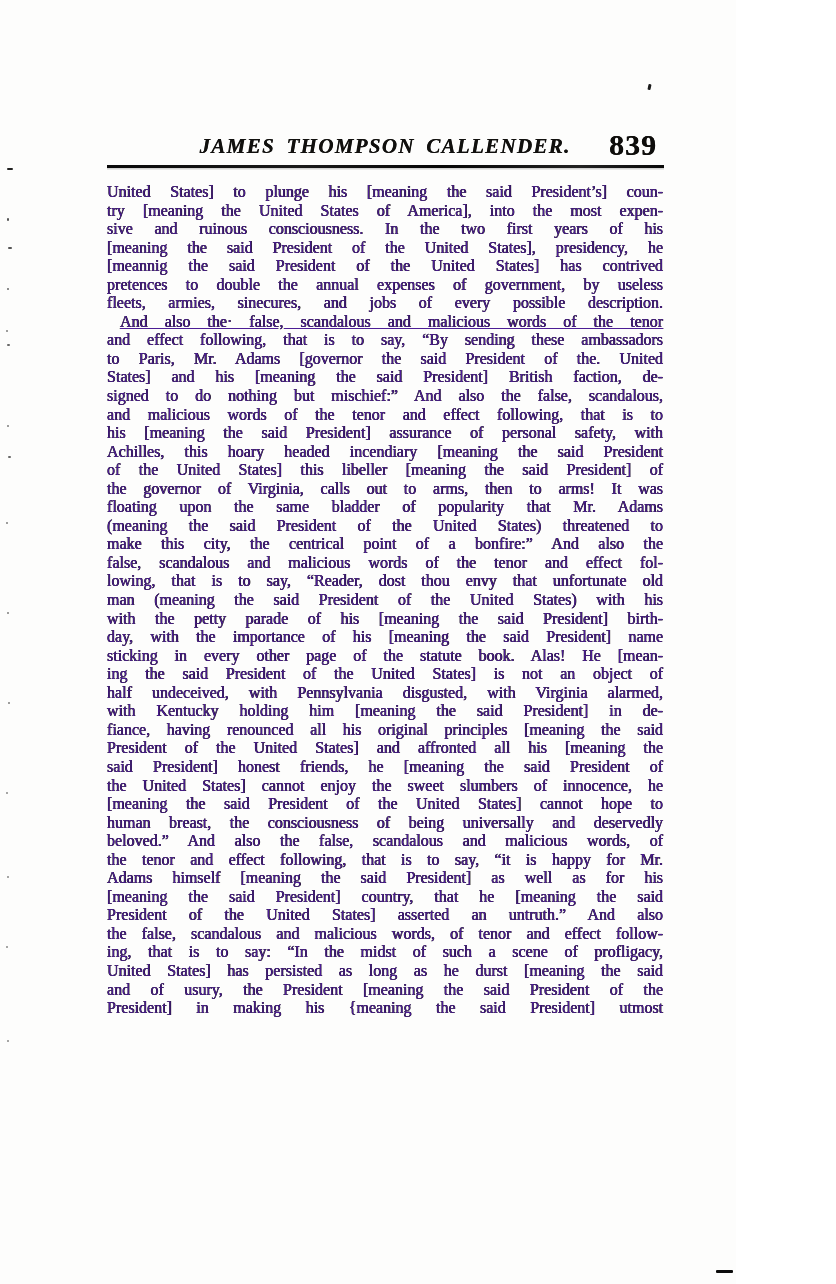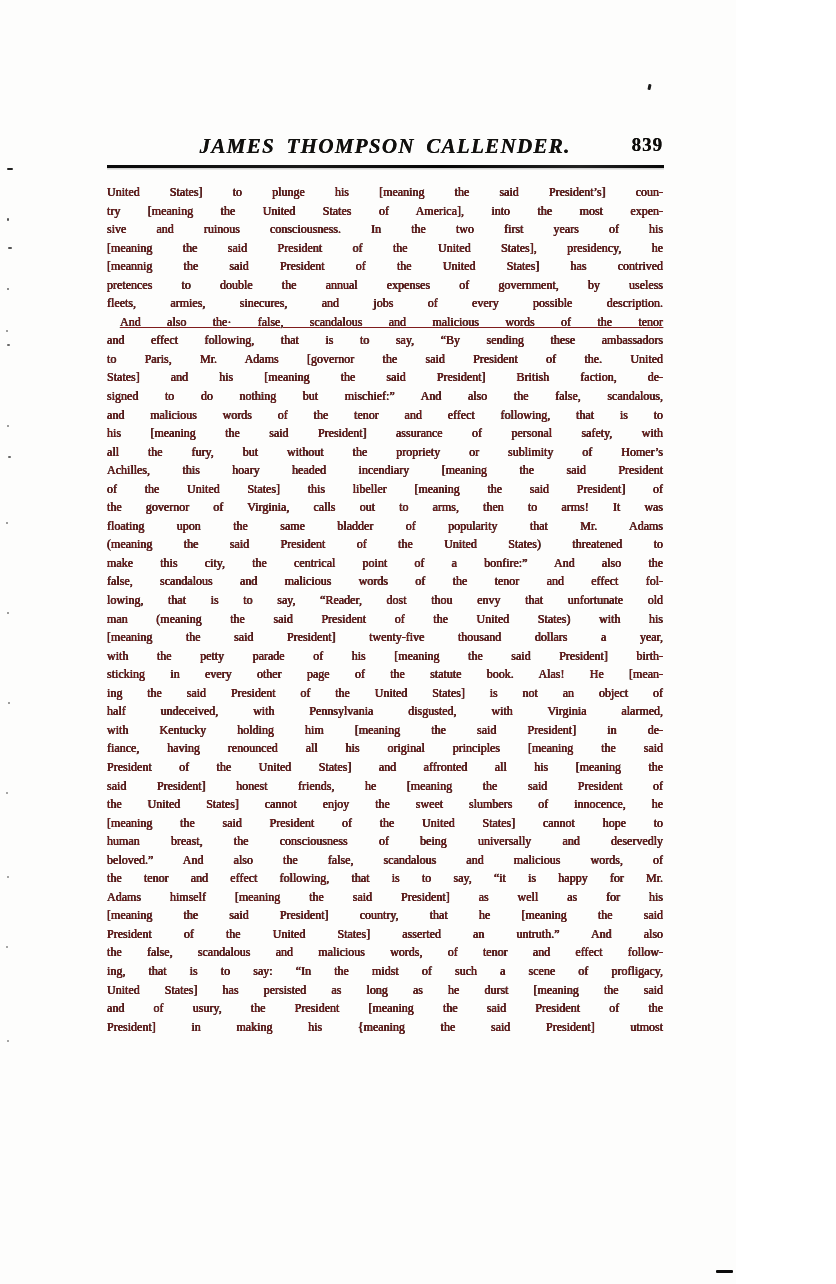--- a/index.html
+++ b/index.html
@@ -29,23 +29,23 @@
     font-weight: bold;
     font-style: italic;
     letter-spacing: 1.3px;
     word-spacing: 5px;
     line-height: 30px;
     color: #11100e;
     text-shadow: 0.3px 0 0 #11100e;
   }
   .page-number {
     position: absolute;
-    right: 0;
+    right: 6px;
     top: -1px;
-    font-size: 19px;
+    font-size: 30px;
     font-weight: bold;
     letter-spacing: 1px;
     line-height: 30px;
     font-style: normal;
     color: #0e0d0b;
     text-shadow: 0.3px 0 0 #0e0d0b;
   }
   .header-rule {
     position: absolute;
     left: 107px;
@@ -59,24 +59,24 @@
   
   .page-body {
     position: absolute;
     left: 107px;
     top: 183px;
     width: 556px;
   }
   .line {
     height: 18.55px;
     line-height: 18.55px;
-    font-size: 12px;
+    font-size: 16px;
     text-align: justify;
     text-align-last: justify;
-    color: #7f1d1d;
+    color: #4c1d95;
     text-shadow: 0.35px 0 0 #161310, -0.2px 0 0 #161310;
   }
   .line.indent { padding-left: 13px; text-decoration: underline; }
 
   
   .artifact { position: absolute; background: #2a2a2a; border-radius: 1px; }
   .a-mark   { left: 648px; top:  84px; width: 3px;  height: 6px; transform: rotate(12deg); background:#1c1c1c; }
   .a-dash1  { left:   7px; top: 168px; width: 6px;  height: 2px; background:#222; }
   .a-s1     { left:   7px; top: 218px; width: 2px;  height: 3px; opacity:.8; }
   .a-s2     { left:   8px; top: 247px; width: 4px;  height: 2px; opacity:.8; }
@@ -114,32 +114,31 @@
       <div class="line">[meannig the said President of the United States] has contrived</div>
       <div class="line">pretences to double the annual expenses of government, by useless</div>
       <div class="line">fleets, armies, sinecures, and jobs of every possible description.</div>
       <div class="line indent">And also the· false, scandalous and malicious words of the tenor</div>
       <div class="line">and effect following, that is to say, “By sending these ambassadors</div>
       <div class="line">to Paris, Mr. Adams [governor the said President of the. United</div>
       <div class="line">States] and his [meaning the said President] British faction, de-</div>
       <div class="line">signed to do nothing but mischief:” And also the false, scandalous,</div>
       <div class="line">and malicious words of the tenor and effect following, that is to</div>
       <div class="line">his [meaning the said President] assurance of personal safety, with</div>
-      <div class="line">all the fury, but without the propriety or sublimity of Homer’s</div>
       <div class="line">Achilles, this hoary headed incendiary [meaning the said President</div>
       <div class="line">of the United States] this libeller [meaning the said President] of</div>
       <div class="line">the governor of Virginia, calls out to arms, then to arms! It was</div>
       <div class="line">floating upon the same bladder of popularity that Mr. Adams</div>
       <div class="line">(meaning the said President of the United States) threatened to</div>
       <div class="line">make this city, the centrical point of a bonfire:” And also the</div>
       <div class="line">false, scandalous and malicious words of the tenor and effect fol-</div>
       <div class="line">lowing, that is to say, “Reader, dost thou envy that unfortunate old</div>
       <div class="line">man (meaning the said President of the United States) with his</div>
-      <div class="line">[meaning the said President] twenty-five thousand dollars a year,</div>
       <div class="line">with the petty parade of his [meaning the said President] birth-</div>
+      <div class="line">day, with the importance of his [meaning the said President] name</div>
       <div class="line">sticking in every other page of the statute book. Alas! He [mean-</div>
       <div class="line">ing the said President of the United States] is not an object of</div>
       <div class="line">half undeceived, with Pennsylvania disgusted, with Virginia alarmed,</div>
       <div class="line">with Kentucky holding him [meaning the said President] in de-</div>
       <div class="line">fiance, having renounced all his original principles [meaning the said</div>
       <div class="line">President of the United States] and affronted all his [meaning the</div>
       <div class="line">said President] honest friends, he [meaning the said President of</div>
       <div class="line">the United States] cannot enjoy the sweet slumbers of innocence, he</div>
       <div class="line">[meaning the said President of the United States] cannot hope to</div>
       <div class="line">human breast, the consciousness of being universally and deservedly</div>

